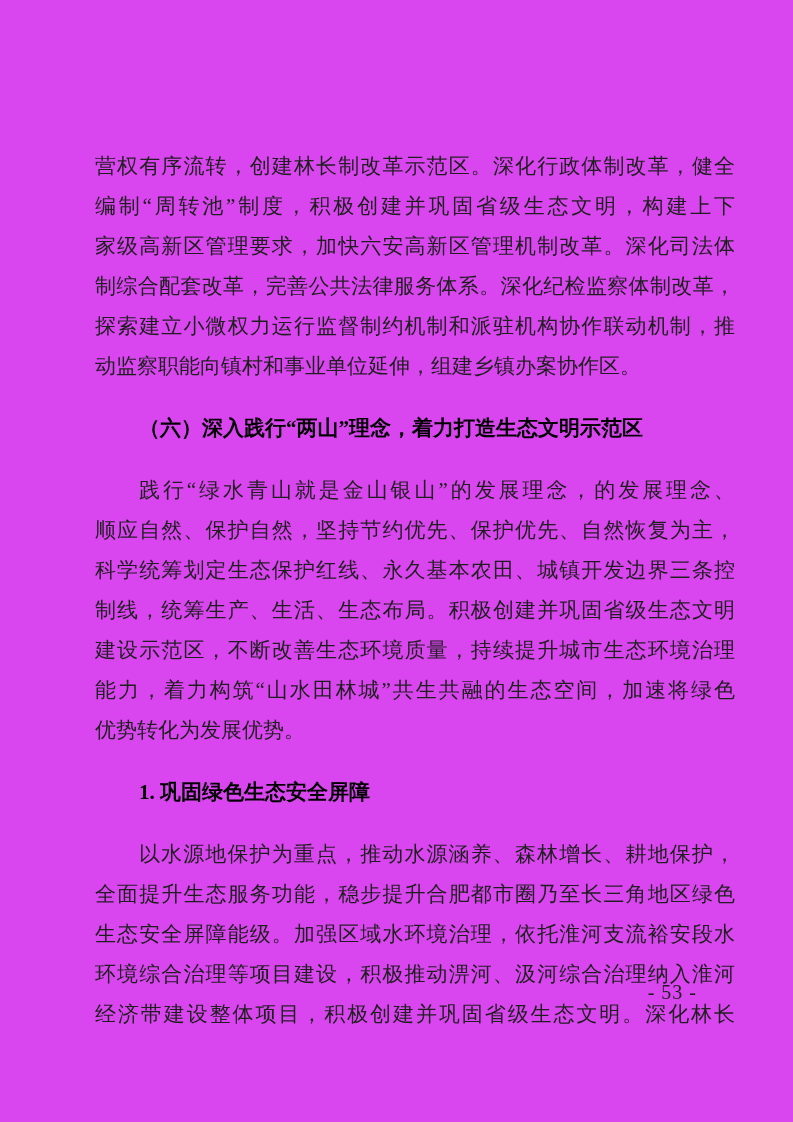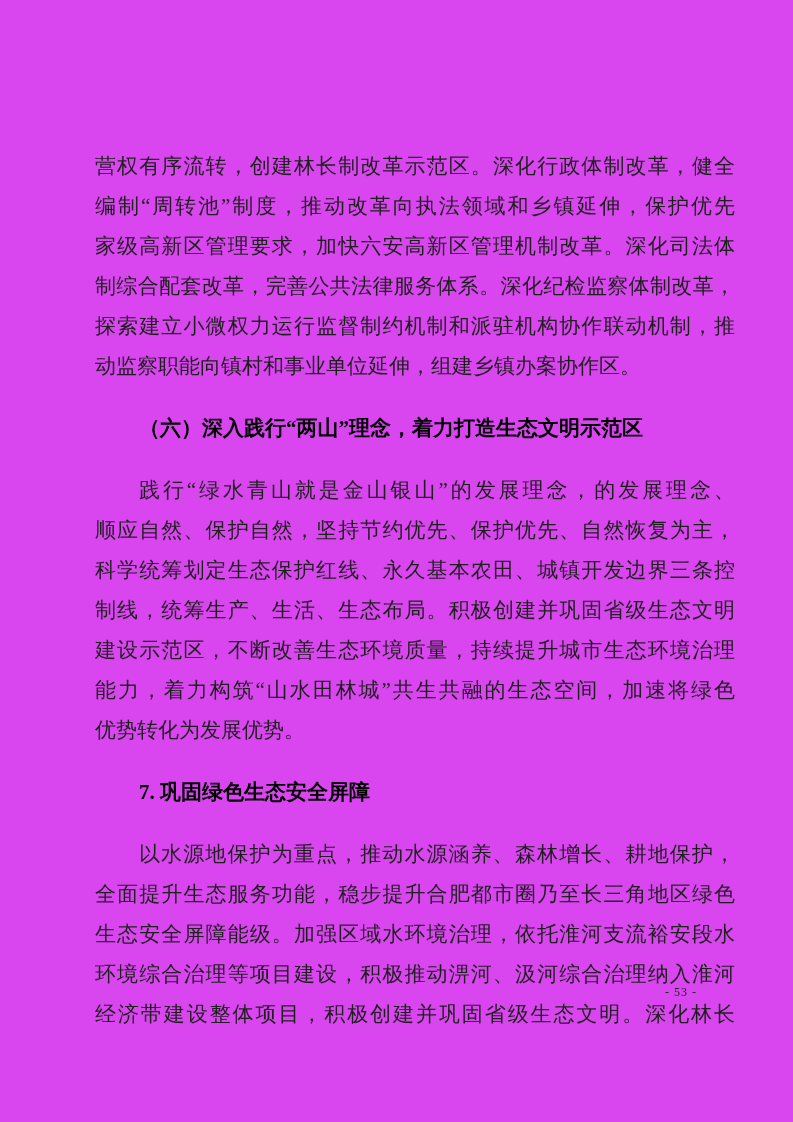--- a/index.html
+++ b/index.html
@@ -41,47 +41,47 @@
     margin-top: 22px;
   }
   .heading {
     font-weight: bold;
     color: #000000;
   }
   .page-number {
     position: absolute;
     top: 982px;
     right: 96px;
-    font-size: 12px;
+    font-size: 20px;
     line-height: 20px;
     color: #1f1f1f;
     letter-spacing: 1px;
     text-align: right;
   }
 </style>
 </head>
 <body>
 
 <div class="page">
   <div class="text-block">
     <div class="line j">营权有序流转，创建林长制改革示范区。深化行政体制改革，健全</div>
-    <div class="line j">编制“周转池”制度，推动改革向执法领域和乡镇延伸，保护优先</div>
+    <div class="line j">编制“周转池”制度，积极创建并巩固省级生态文明，构建上下</div>
     <div class="line j">家级高新区管理要求，加快六安高新区管理机制改革。深化司法体</div>
     <div class="line j">制综合配套改革，完善公共法律服务体系。深化纪检监察体制改革，</div>
     <div class="line j">探索建立小微权力运行监督制约机制和派驻机构协作联动机制，推</div>
     <div class="line">动监察职能向镇村和事业单位延伸，组建乡镇办案协作区。</div>
     <div class="line heading ind">（六）深入践行“两山”理念，着力打造生态文明示范区</div>
     <div class="line j ind">践行“绿水青山就是金山银山”的发展理念，的发展理念、</div>
     <div class="line j">顺应自然、保护自然，坚持节约优先、保护优先、自然恢复为主，</div>
     <div class="line j">科学统筹划定生态保护红线、永久基本农田、城镇开发边界三条控</div>
     <div class="line j">制线，统筹生产、生活、生态布局。积极创建并巩固省级生态文明</div>
     <div class="line j">建设示范区，不断改善生态环境质量，持续提升城市生态环境治理</div>
     <div class="line j">能力，着力构筑“山水田林城”共生共融的生态空间，加速将绿色</div>
     <div class="line">优势转化为发展优势。</div>
-    <div class="line heading ind">7. 巩固绿色生态安全屏障</div>
+    <div class="line heading ind">1. 巩固绿色生态安全屏障</div>
     <div class="line j ind">以水源地保护为重点，推动水源涵养、森林增长、耕地保护，</div>
     <div class="line j">全面提升生态服务功能，稳步提升合肥都市圈乃至长三角地区绿色</div>
     <div class="line j">生态安全屏障能级。加强区域水环境治理，依托淮河支流裕安段水</div>
     <div class="line j">环境综合治理等项目建设，积极推动淠河、汲河综合治理纳入淮河</div>
     <div class="line j">经济带建设整体项目，积极创建并巩固省级生态文明。深化林长</div>
   </div>
   <div class="page-number">- 53 -</div>
 </div>
 
 </body></html>

